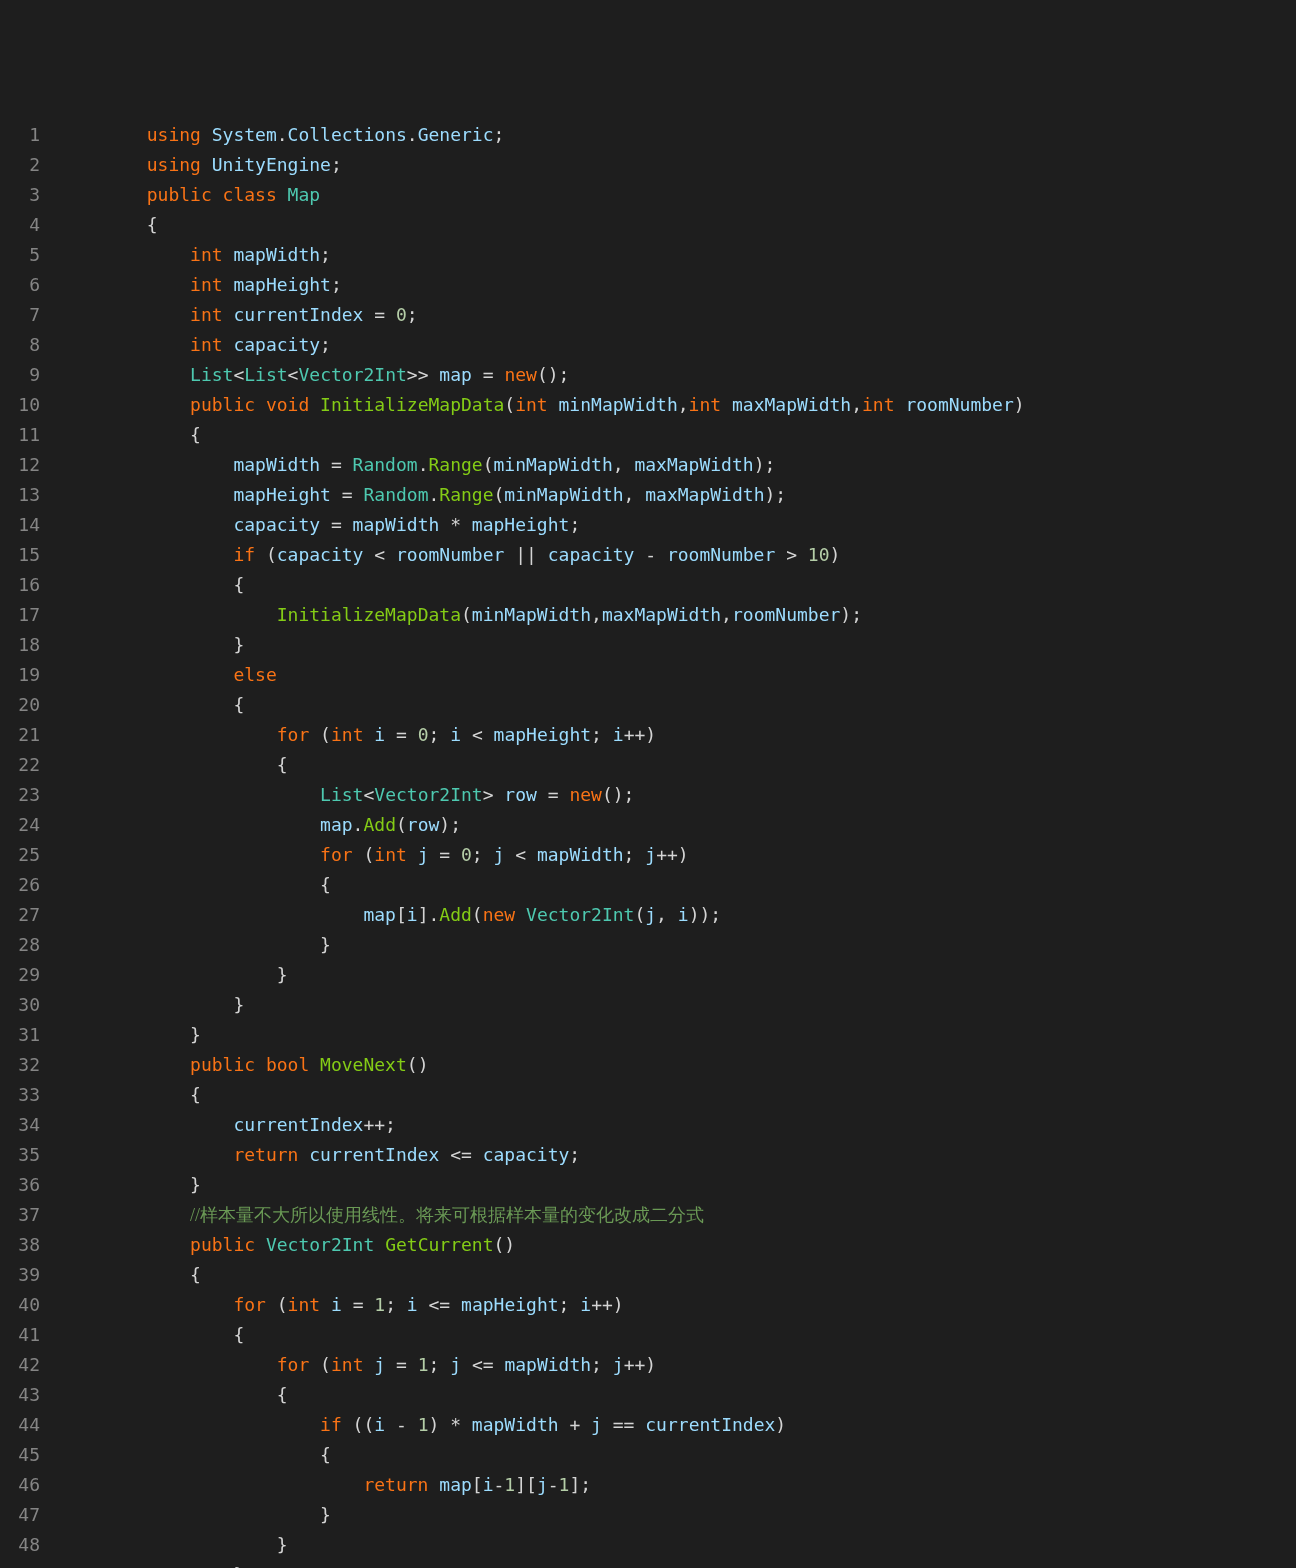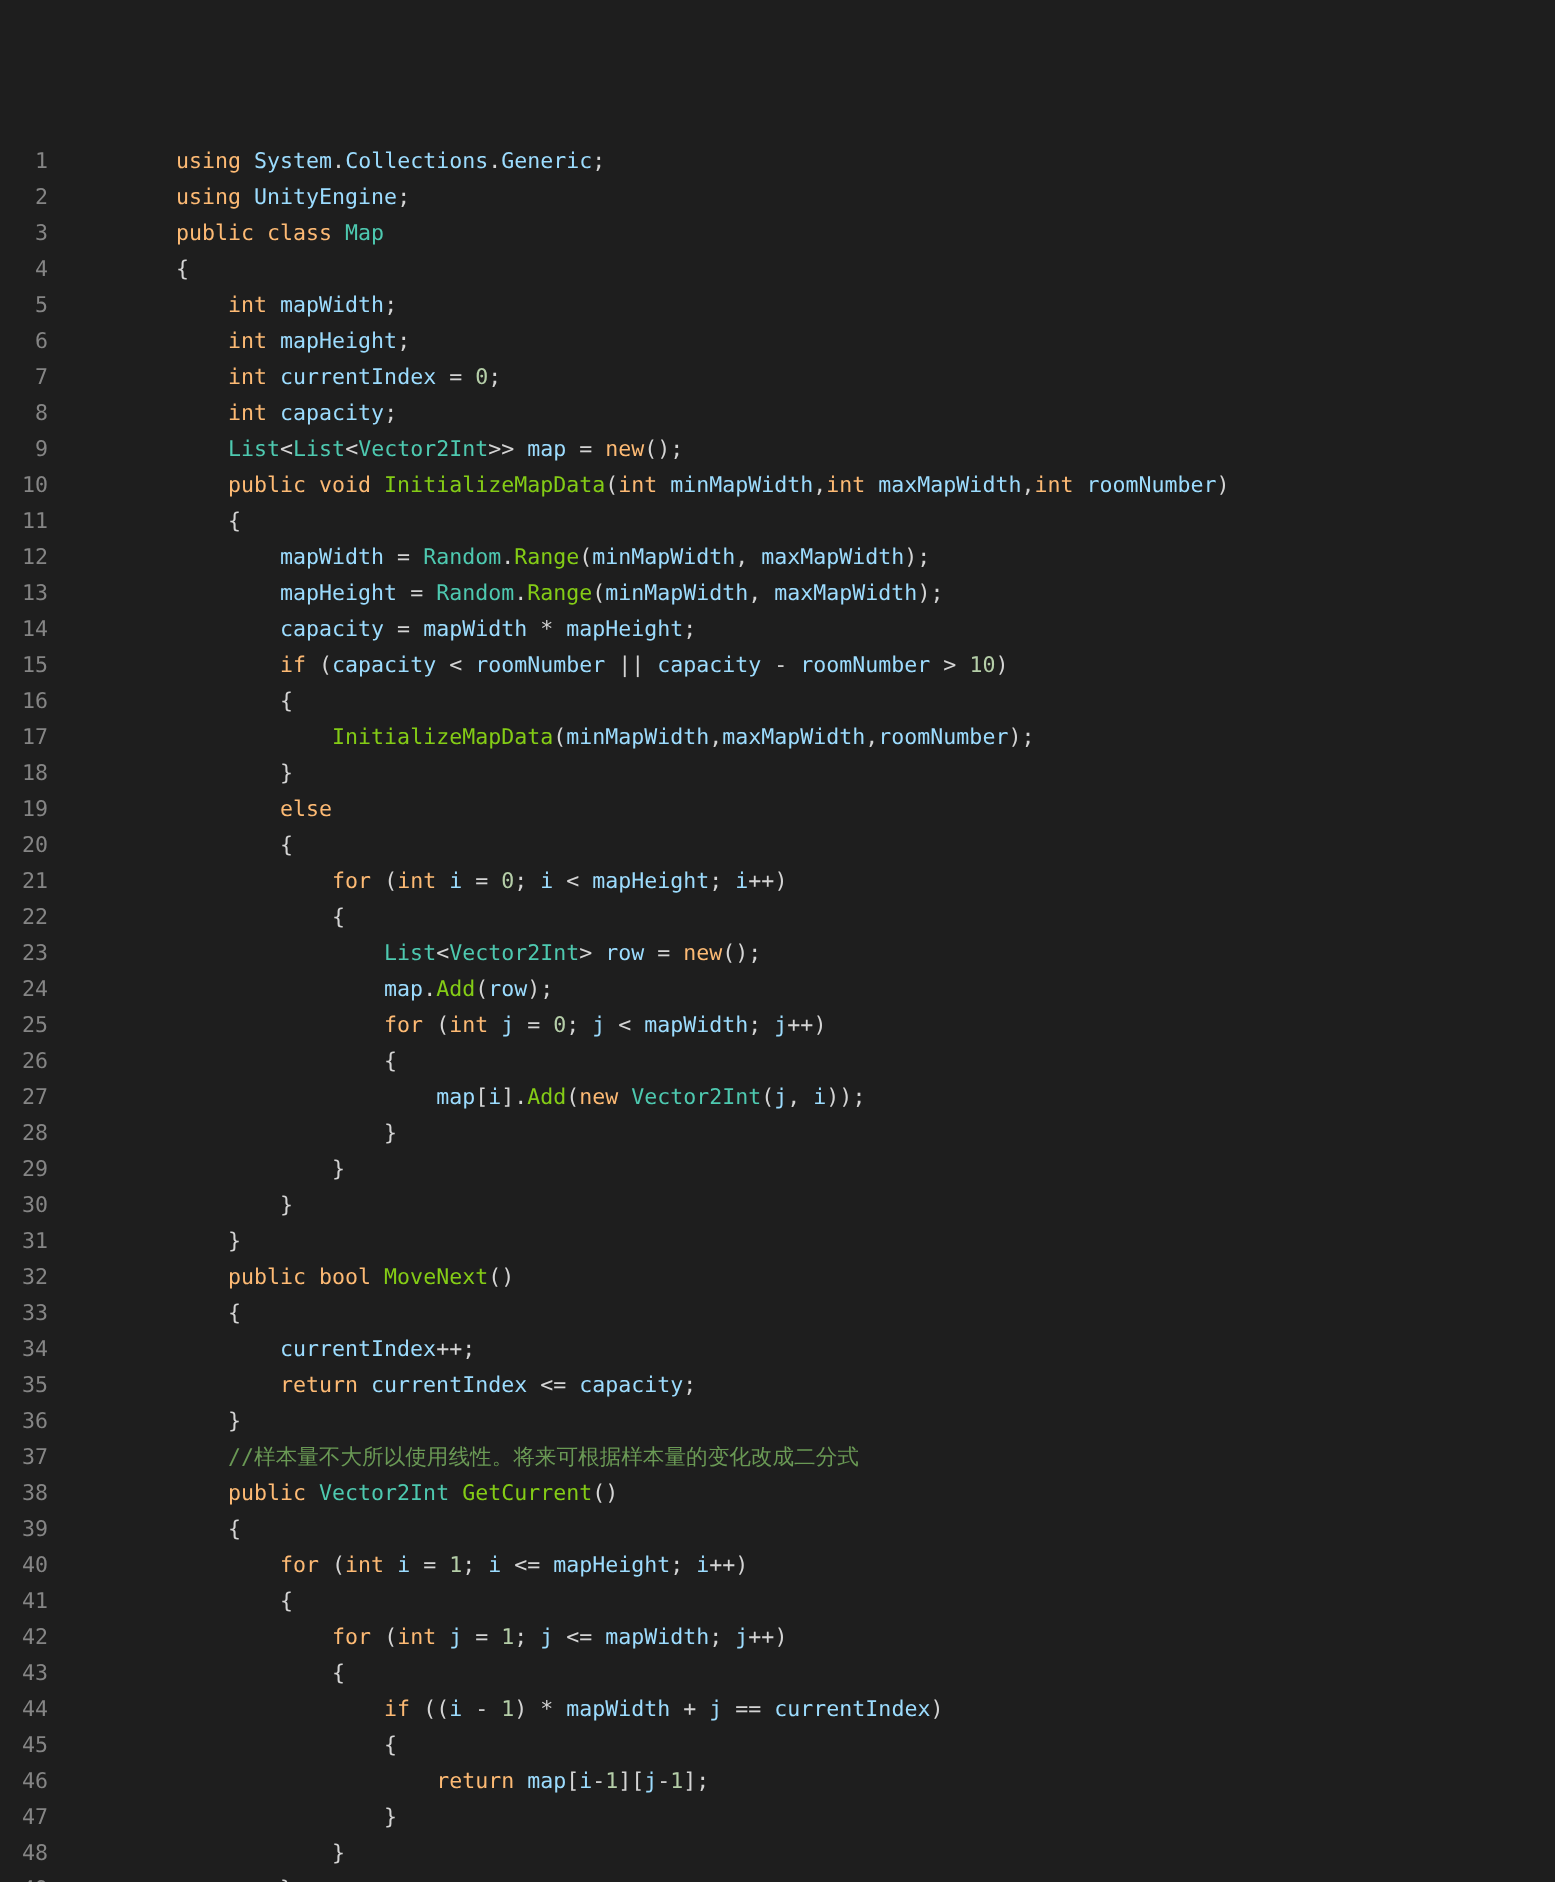--- a/index.html
+++ b/index.html
@@ -21,27 +21,27 @@
   text-align: right;
   padding: 0 20px 0 8px;
   user-select: none;
   min-width: 60px;
 }
 .code {
   flex: 1;
   padding-right: 10px;
 }
 .line { height: 30px; }
-.kw { color: #fdba74; }          
+.kw { color: #f97316; }          
 .type { color: #4ec9b0; }        
 .method { color: #84cc16; }      
 .var { color: #9cdcfe; }         
 .num { color: #b5cea8; }         
 .op { color: #d4d4d4; }          
-.comment { color: #6a9955; }     
+.comment { color: #6a9955; font-family: Liberation Serif, serif; }     
 .brace { color: #d4d4d4; }
 </style>
 </head>
 <body>
 
 
 
 <div class="editor">
   <div class="gutter" id="gutter"><div class="line">1</div><div class="line">2</div><div class="line">3</div><div class="line">4</div><div class="line">5</div><div class="line">6</div><div class="line">7</div><div class="line">8</div><div class="line">9</div><div class="line">10</div><div class="line">11</div><div class="line">12</div><div class="line">13</div><div class="line">14</div><div class="line">15</div><div class="line">16</div><div class="line">17</div><div class="line">18</div><div class="line">19</div><div class="line">20</div><div class="line">21</div><div class="line">22</div><div class="line">23</div><div class="line">24</div><div class="line">25</div><div class="line">26</div><div class="line">27</div><div class="line">28</div><div class="line">29</div><div class="line">30</div><div class="line">31</div><div class="line">32</div><div class="line">33</div><div class="line">34</div><div class="line">35</div><div class="line">36</div><div class="line">37</div><div class="line">38</div><div class="line">39</div><div class="line">40</div><div class="line">41</div><div class="line">42</div><div class="line">43</div><div class="line">44</div><div class="line">45</div><div class="line">46</div><div class="line">47</div><div class="line">48</div><div class="line">49</div></div>
   <div class="code" id="code"><div class="line"><span>        </span><span class="kw">using </span><span class="var">System</span><span class="op">.</span><span class="var">Collections</span><span class="op">.</span><span class="var">Generic</span><span class="op">;</span></div><div class="line"><span>        </span><span class="kw">using </span><span class="var">UnityEngine</span><span class="op">;</span></div><div class="line"><span>        </span><span class="kw">public </span><span class="kw">class </span><span class="type">Map</span></div><div class="line"><span>        </span><span class="brace">{</span></div><div class="line"><span>            </span><span class="kw">int </span><span class="var">mapWidth</span><span class="op">;</span></div><div class="line"><span>            </span><span class="kw">int </span><span class="var">mapHeight</span><span class="op">;</span></div><div class="line"><span>            </span><span class="kw">int </span><span class="var">currentIndex</span><span class="op"> = </span><span class="num">0</span><span class="op">;</span></div><div class="line"><span>            </span><span class="kw">int </span><span class="var">capacity</span><span class="op">;</span></div><div class="line"><span>            </span><span class="type">List</span><span class="op">&lt;</span><span class="type">List</span><span class="op">&lt;</span><span class="type">Vector2Int</span><span class="op">&gt;&gt; </span><span class="var">map</span><span class="op"> = </span><span class="kw">new</span><span class="op">();</span></div><div class="line"><span>            </span><span class="kw">public </span><span class="kw">void </span><span class="method">InitializeMapData</span><span class="op">(</span><span class="kw">int </span><span class="var">minMapWidth</span><span class="op">,</span><span class="kw">int </span><span class="var">maxMapWidth</span><span class="op">,</span><span class="kw">int </span><span class="var">roomNumber</span><span class="op">)</span></div><div class="line"><span>            </span><span class="brace">{</span></div><div class="line"><span>                </span><span class="var">mapWidth</span><span class="op"> = </span><span class="type">Random</span><span class="op">.</span><span class="method">Range</span><span class="op">(</span><span class="var">minMapWidth</span><span class="op">, </span><span class="var">maxMapWidth</span><span class="op">);</span></div><div class="line"><span>                </span><span class="var">mapHeight</span><span class="op"> = </span><span class="type">Random</span><span class="op">.</span><span class="method">Range</span><span class="op">(</span><span class="var">minMapWidth</span><span class="op">, </span><span class="var">maxMapWidth</span><span class="op">);</span></div><div class="line"><span>                </span><span class="var">capacity</span><span class="op"> = </span><span class="var">mapWidth</span><span class="op"> * </span><span class="var">mapHeight</span><span class="op">;</span></div><div class="line"><span>                </span><span class="kw">if </span><span class="op">(</span><span class="var">capacity</span><span class="op"> &lt; </span><span class="var">roomNumber</span><span class="op"> || </span><span class="var">capacity</span><span class="op"> - </span><span class="var">roomNumber</span><span class="op"> &gt; </span><span class="num">10</span><span class="op">)</span></div><div class="line"><span>                </span><span class="brace">{</span></div><div class="line"><span>                    </span><span class="method">InitializeMapData</span><span class="op">(</span><span class="var">minMapWidth</span><span class="op">,</span><span class="var">maxMapWidth</span><span class="op">,</span><span class="var">roomNumber</span><span class="op">);</span></div><div class="line"><span>                </span><span class="brace">}</span></div><div class="line"><span>                </span><span class="kw">else</span></div><div class="line"><span>                </span><span class="brace">{</span></div><div class="line"><span>                    </span><span class="kw">for </span><span class="op">(</span><span class="kw">int </span><span class="var">i</span><span class="op"> = </span><span class="num">0</span><span class="op">; </span><span class="var">i</span><span class="op"> &lt; </span><span class="var">mapHeight</span><span class="op">; </span><span class="var">i</span><span class="op">++)</span></div><div class="line"><span>                    </span><span class="brace">{</span></div><div class="line"><span>                        </span><span class="type">List</span><span class="op">&lt;</span><span class="type">Vector2Int</span><span class="op">&gt; </span><span class="var">row</span><span class="op"> = </span><span class="kw">new</span><span class="op">();</span></div><div class="line"><span>                        </span><span class="var">map</span><span class="op">.</span><span class="method">Add</span><span class="op">(</span><span class="var">row</span><span class="op">);</span></div><div class="line"><span>                        </span><span class="kw">for </span><span class="op">(</span><span class="kw">int </span><span class="var">j</span><span class="op"> = </span><span class="num">0</span><span class="op">; </span><span class="var">j</span><span class="op"> &lt; </span><span class="var">mapWidth</span><span class="op">; </span><span class="var">j</span><span class="op">++)</span></div><div class="line"><span>                        </span><span class="brace">{</span></div><div class="line"><span>                            </span><span class="var">map</span><span class="op">[</span><span class="var">i</span><span class="op">].</span><span class="method">Add</span><span class="op">(</span><span class="kw">new </span><span class="type">Vector2Int</span><span class="op">(</span><span class="var">j</span><span class="op">, </span><span class="var">i</span><span class="op">));</span></div><div class="line"><span>                        </span><span class="brace">}</span></div><div class="line"><span>                    </span><span class="brace">}</span></div><div class="line"><span>                </span><span class="brace">}</span></div><div class="line"><span>            </span><span class="brace">}</span></div><div class="line"><span>            </span><span class="kw">public </span><span class="kw">bool </span><span class="method">MoveNext</span><span class="op">()</span></div><div class="line"><span>            </span><span class="brace">{</span></div><div class="line"><span>                </span><span class="var">currentIndex</span><span class="op">++;</span></div><div class="line"><span>                </span><span class="kw">return </span><span class="var">currentIndex</span><span class="op"> &lt;= </span><span class="var">capacity</span><span class="op">;</span></div><div class="line"><span>            </span><span class="brace">}</span></div><div class="line"><span>            </span><span class="comment">//样本量不大所以使用线性。将来可根据样本量的变化改成二分式</span></div><div class="line"><span>            </span><span class="kw">public </span><span class="type">Vector2Int </span><span class="method">GetCurrent</span><span class="op">()</span></div><div class="line"><span>            </span><span class="brace">{</span></div><div class="line"><span>                </span><span class="kw">for </span><span class="op">(</span><span class="kw">int </span><span class="var">i</span><span class="op"> = </span><span class="num">1</span><span class="op">; </span><span class="var">i</span><span class="op"> &lt;= </span><span class="var">mapHeight</span><span class="op">; </span><span class="var">i</span><span class="op">++)</span></div><div class="line"><span>                </span><span class="brace">{</span></div><div class="line"><span>                    </span><span class="kw">for </span><span class="op">(</span><span class="kw">int </span><span class="var">j</span><span class="op"> = </span><span class="num">1</span><span class="op">; </span><span class="var">j</span><span class="op"> &lt;= </span><span class="var">mapWidth</span><span class="op">; </span><span class="var">j</span><span class="op">++)</span></div><div class="line"><span>                    </span><span class="brace">{</span></div><div class="line"><span>                        </span><span class="kw">if </span><span class="op">((</span><span class="var">i</span><span class="op"> - </span><span class="num">1</span><span class="op">) * </span><span class="var">mapWidth</span><span class="op"> + </span><span class="var">j</span><span class="op"> == </span><span class="var">currentIndex</span><span class="op">)</span></div><div class="line"><span>                        </span><span class="brace">{</span></div><div class="line"><span>                            </span><span class="kw">return </span><span class="var">map</span><span class="op">[</span><span class="var">i</span><span class="op">-</span><span class="num">1</span><span class="op">][</span><span class="var">j</span><span class="op">-</span><span class="num">1</span><span class="op">];</span></div><div class="line"><span>                        </span><span class="brace">}</span></div><div class="line"><span>                    </span><span class="brace">}</span></div><div class="line"><span>                </span><span class="brace">}</span></div></div>

